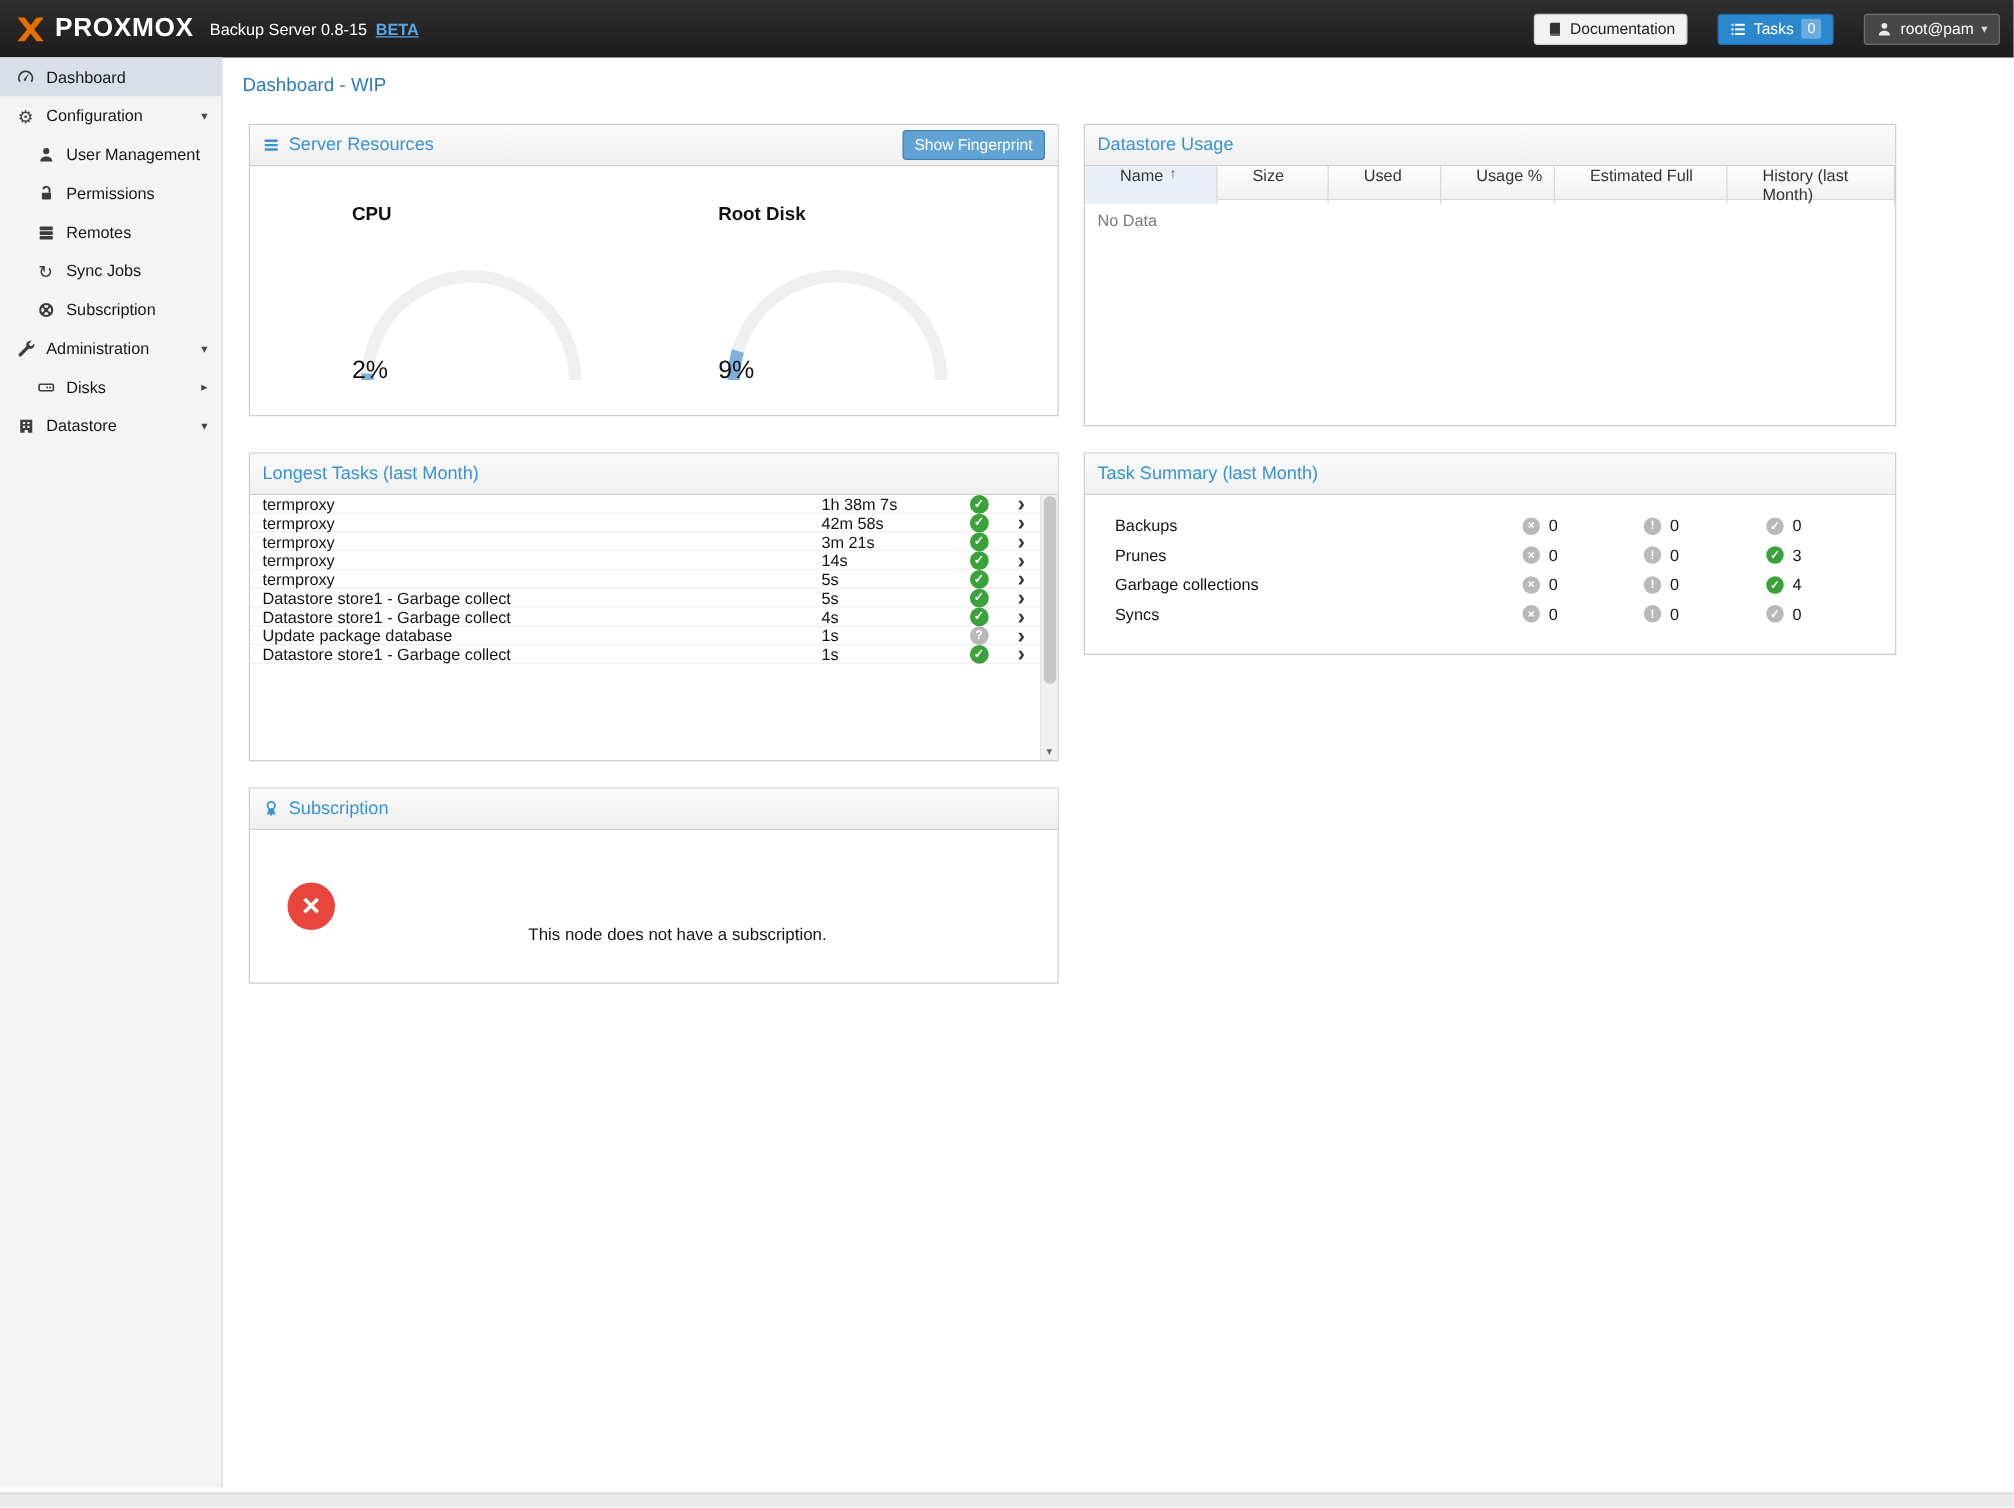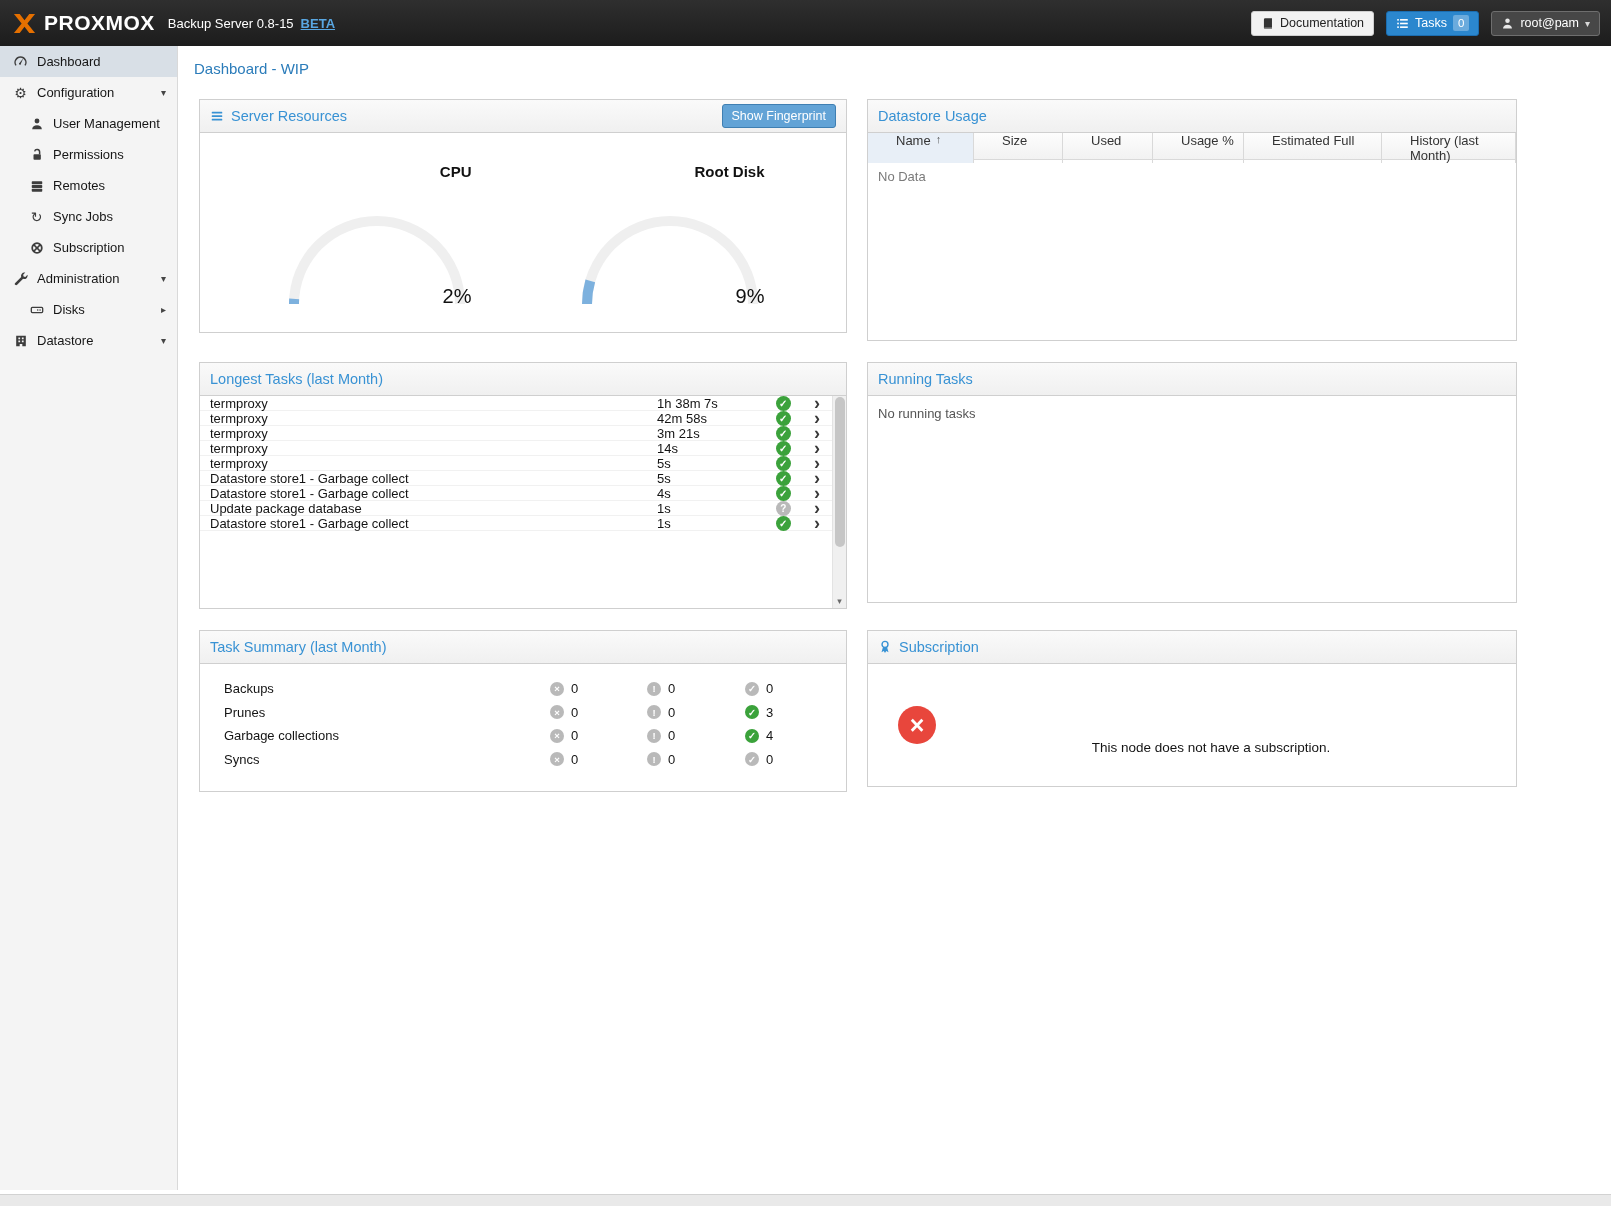--- a/index.html
+++ b/index.html
@@ -17,21 +17,21 @@
     height: 46px;
     background: linear-gradient(#2f2f2f, #1c1c1c);
     display: flex; align-items: center;
     padding: 0 11px;
     color: #fff;
   }
   .logo-x svg { display: block; }
   .brand { font-size: 21px; font-weight: bold; letter-spacing: .5px; margin-left: 6px; }
   .product { margin-left: 13px; font-size: 13px; color: #fff; }
   .beta { margin-left: 7px; color: #59a7e2; font-weight: bold; text-decoration: underline; font-size: 13px; cursor: pointer; }
-  .tb-right { margin-left: auto; display: flex; gap: 12px; align-items: center; }
+  .tb-right { margin-left: auto; display: flex; gap: 24px; align-items: center; }
   .btn {
     height: 25px; border-radius: 3px; display: inline-flex; align-items: center;
     gap: 6px; padding: 0 9px; font-size: 12.5px; cursor: pointer; white-space: nowrap;
   }
   .btn-doc { background: #f2f2f2; border: 1px solid #cfcfcf; color: #222; }
   .btn-tasks { background: #2b87ce; border: 1px solid #1b6db0; color: #fff; }
   .btn-tasks .badge {
     background: rgba(255,255,255,.30); border-radius: 2px;
     padding: 0 5px; height: 16px; line-height: 16px; font-size: 11.5px;
   }
@@ -69,21 +69,21 @@
   }
   .panel-hd .hd-ic { display: flex; align-items: center; color: #3892d4; }
 
   
   .btn-fp {
     margin-left: auto;
     background: #62a3d6; border: 1px solid #3f7fb2; color: #fff;
     border-radius: 3px; padding: 4px 9px; font-size: 12.5px; cursor: pointer;
   }
   .sr-body { height: 199px; display: flex; justify-content: space-around; align-items: flex-start; padding: 30px 30px 0; }
-  .gauge { position: relative; text-align: right; width: 190px; }
+  .gauge { position: relative; text-align: left; width: 190px; }
   .gauge-label { font-size: 15px; font-weight: bold; color: #111; margin-bottom: 24px; }
   .gauge-track { fill: none; stroke: #efefef; stroke-width: 10; }
   .gauge-value { fill: none; stroke: #7db1de; stroke-width: 10; }
   .gauge-percent { position: absolute; bottom: 4px; left: 0; right: 0; font-size: 20px; color: #111; }
 
   
   .du-head {
     display: grid; grid-template-columns: 106px 89px 90px 91px 138px 1fr;
     height: 27px; border-bottom: 1px solid #d9d9d9;
     background: linear-gradient(#fdfdfd, #f2f2f2);
@@ -431,26 +431,20 @@
             </span>
           <span class="t-chev">›</span>
         </div>
         <div class="vscroll">
           <div class="vthumb"></div>
           <div class="varrow">▾</div>
         </div>
       </div>
     </div>
 
-    <div class="panel">
-      <div class="panel-hd">
-        <span>Running Tasks</span>
-      </div>
-      <div class="rt-body">No running tasks</div>
-    </div>
 
     <div class="panel">
       <div class="panel-hd">
         <span>Task Summary (last Month)</span>
       </div>
       <div class="ts-body">
         <div class="s-row">
           <span class="s-label">Backups</span>
           <span class="cnt">
               <span class="count-icon neutral">×</span>

